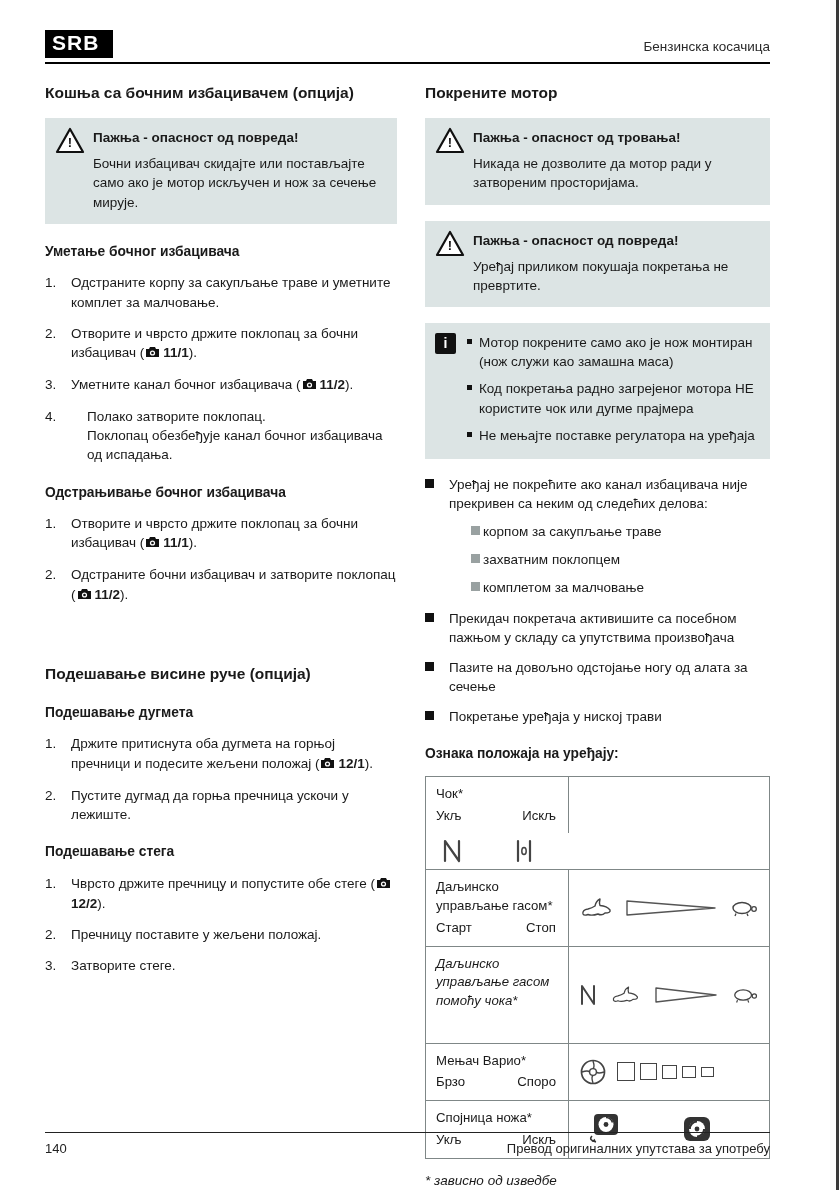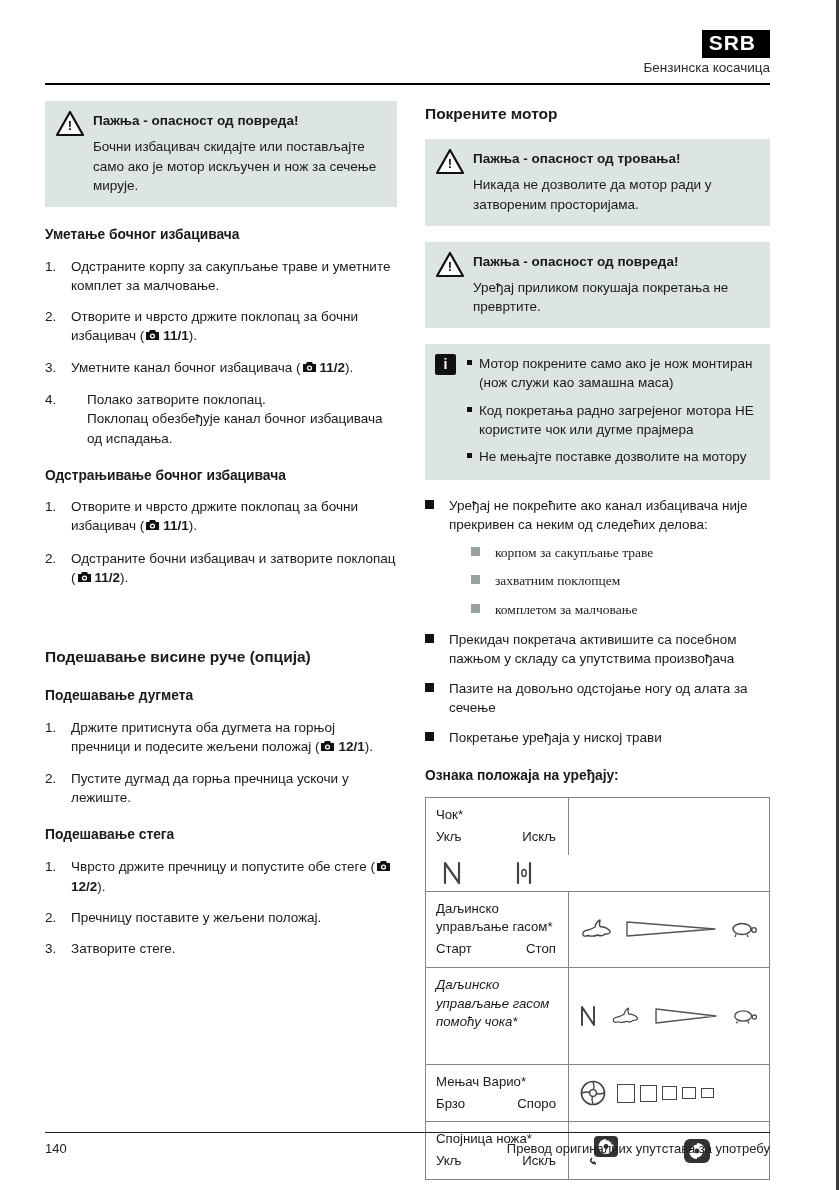--- a/index.html
+++ b/index.html
@@ -1,21 +1,21 @@
 <!DOCTYPE html>
 <html><head>
 <meta charset="utf-8">
 <style>
   html,body{margin:0;padding:0;background:#ffffff;}
   .page{position:relative;width:839px;height:1190px;background:#fff;overflow:hidden;
         font-family:"Liberation Sans",sans-serif;color:#1a1a1a;font-size:13.5px;line-height:1.42;}
   .scan-edge{position:absolute;right:0;top:0;width:3px;height:100%;background:#3a3a3a;}
   .content{margin:0 69px 0 45px;}
   
-  .hdr{display:flex;justify-content:space-between;align-items:flex-end;padding-top:30px;flex-direction:column;}
+  .hdr{display:flex;justify-content:space-between;align-items:flex-end;padding-top:30px;}
   .badge{background:#000;color:#fff;font-weight:700;font-size:21px;letter-spacing:1px;
          padding:1px 14px 3px 7px;line-height:1.15;}
   .doc-title{font-size:13.5px;color:#2a2a2a;padding-bottom:2px;}
   .hdr-rule{border-top:2px solid #000;margin-top:4px;}
   
   .cols{display:flex;gap:28px;margin-top:16px;}
   .col-l{width:352px;flex:none;}
   .col-r{width:345px;flex:none;}
   .h1{font-size:15.5px;font-weight:700;margin:2px 0 14px;}
   .h1.spaced{margin-top:58px;}
@@ -35,21 +35,21 @@
   .step-num{width:26px;flex:none;}
   .step-text{flex:1;}
   .pre-line{white-space:pre-line;margin-left:16px;}
   .cam{display:inline-block;margin:0 3px 0 1px;vertical-align:-1px;}
   .ref{font-weight:700;}
   
   .bullets{margin-top:16px;}
   .b-item{position:relative;padding-left:24px;margin-bottom:11px;}
   .b-item>.sq{position:absolute;left:0;top:4px;width:9px;height:9px;background:#111;}
   .sub{margin-top:9px;}
-  .sub-item{position:relative;padding-left:24px;margin:9px 0 9px 22px;font-family:Liberation Serif, serif;}
+  .sub-item{position:relative;padding-left:12px;margin:9px 0 9px 22px;}
   .sub-item>.sq2{position:absolute;left:0;top:4px;width:9px;height:9px;background:#99a1a1;}
   
   .ptable{border:1px solid #7f8787;margin-top:12px;}
   .prow{display:flex;border-bottom:1px solid #7f8787;}
   .prow:last-child{border-bottom:none;}
   .prow:nth-child(1){min-height:52px;flex-direction:column;}
   .prow:nth-child(2){min-height:64px;}
   .prow:nth-child(3){min-height:96px;font-style:italic;}
   .prow:nth-child(4){min-height:52px;}
   .prow:nth-child(5){min-height:56px;}
@@ -75,20 +75,21 @@
 
     <div class="hdr">
       <span class="badge">SRB</span>
       <span class="doc-title">Бензинска косачица</span>
     </div>
     <div class="hdr-rule"></div>
 
     <div class="cols">
 
       <div class="col-l">
+        <div class="h1">Кошња са бочним избацивачем (опција)</div>
 
         <div class="warnbox">
           <span class="warn-tri">
             <svg width="30" height="27" viewBox="0 0 30 27">
                 <path d="M15 2 L28 25 H2 Z" fill="#fff" stroke="#111" stroke-width="2.2" stroke-linejoin="round"></path>
               </svg>
             <span class="excl">!</span>
           </span>
           <div class="warn-title">Пажња - опасност од повреда!</div>
           <div>Бочни избацивач скидајте или постављајте само ако је мотор искључен и нож за сечење мирује.</div>
@@ -212,21 +213,21 @@
           <div class="info-item">
             <span class="dot"></span>
             <span>Мотор покрените само ако је нож монтиран (нож служи као замашна маса)</span>
           </div>
           <div class="info-item">
             <span class="dot"></span>
             <span>Код покретања радно загрејеног мотора НЕ користите чок или дугме прајмера</span>
           </div>
           <div class="info-item">
             <span class="dot"></span>
-            <span>Не мењајте поставке дозволите на мотору</span>
+            <span>Не мењајте поставке регулатора на уређаја</span>
           </div>
         </div>
 
         <div class="bullets">
           <div class="b-item">
             <span class="sq"></span>
             <span>Уређај не покрећите ако канал избацивача није прекривен са неким од следећих делова:</span>
             <div class="sub">
               <div class="sub-item">
                 <span class="sq2"></span>

